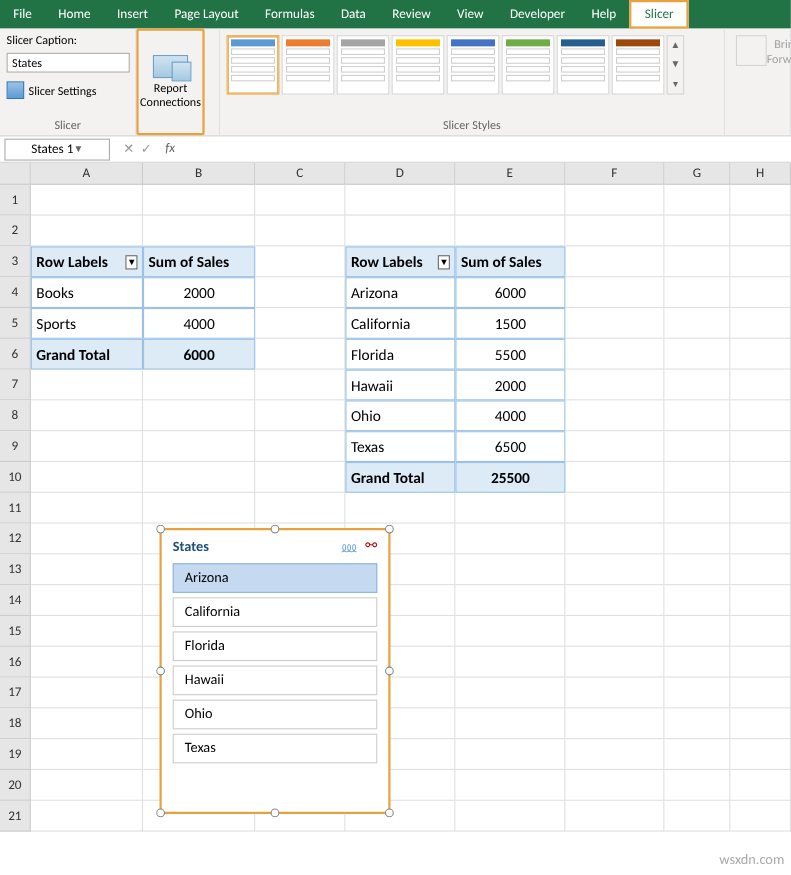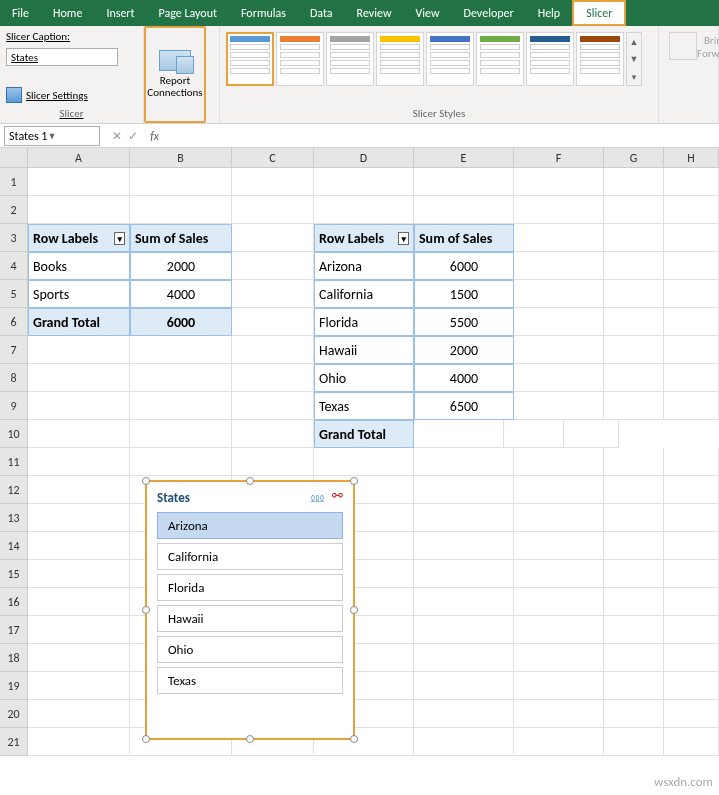--- a/index.html
+++ b/index.html
@@ -10,24 +10,24 @@
 .ribbon-tab { padding: 0 12px; display: flex; align-items: center; color: #fff; font-size: 12px; cursor: pointer; }
 .ribbon-tab.slicer { background: #fff; color: #217346; border: 2px solid #e8a23d; }
 
 
 .ribbon { display: flex; background: #f3f2f1; border-bottom: 1px solid #d4d4d4; height: 98px; }
 .group { border-right: 1px solid #e1e1e1; display: flex; flex-direction: column; padding: 2px 6px 0; }
 .group-body { flex: 1; display: flex; align-items: flex-start; gap: 4px; }
 .group-label { text-align: center; font-size: 11px; color: #666; padding: 1px 0 3px; }
 
 
-.slicer-grp { width: 144px; text-decoration: underline; }
+.slicer-grp { width: 124px; }
 .caption-label { font-size: 11px; margin: 2px 0 1px; }
 .caption-input { width: 112px; height: 18px; border: 1px solid #ababab; padding: 0 4px; font-size: 11px; }
-.slicer-settings { display: flex; align-items: center; gap: 4px; margin-top: 17px; font-size: 11px; }
+.slicer-settings { display: flex; align-items: center; gap: 4px; margin-top: 4px; font-size: 11px; }
 .ss-icon { width: 16px; height: 16px; background: linear-gradient(#9cc2e5, #5b9bd5); border: 1px solid #2e75b6; }
 
 
 .rc-wrap { width: 62px; border: 2px solid #e8a23d; border-radius: 2px; display: flex; flex-direction: column; align-items: center; padding: 22px 2px; }
 .rc-icon { width: 32px; height: 32px; position: relative; background: linear-gradient(#d0e3f1, #a6c9e2); border: 1px solid #6ea0c8; }
 .rc-icon::after { content: ''; position: absolute; right: -4px; bottom: -4px; width: 16px; height: 16px; background: linear-gradient(#d0e3f1, #a6c9e2); border: 1px solid #6ea0c8; }
 .rc-label { font-size: 11px; text-align: center; line-height: 12px; margin-top: 4px; }
 
 
 .styles-grp { flex: 1; }
@@ -40,21 +40,21 @@
 .gal-more div { flex: 1; display: flex; align-items: center; justify-content: center; color: #666; font-size: 9px; }
 
 
 .arrange-grp { width: 60px; }
 .arr-btn { display: flex; flex-direction: row; align-items: center; padding: 4px; color: #a0a0a0; }
 .arr-icon { width: 28px; height: 28px; border: 1px solid #d4d4d4; }
 .arr-label { font-size: 11px; text-align: center; margin-top: 2px; }
 
 
 .formula-row { display: flex; height: 24px; border-bottom: 1px solid #d4d4d4; align-items: center; }
-.name-box { width: 96px; height: 20px; border: 1px solid #ababab; margin: 0 4px; display: flex; align-items: center; padding: 0 4px; justify-content: flex-start; background: #fff; }
+.name-box { width: 96px; height: 20px; border: 1px solid #ababab; margin: 0 4px; display: flex; align-items: center; padding: 0 20px; justify-content: center; background: #fff; }
 .nb-dd { color: #666; font-size: 9px; }
 .fx-btns { display: flex; gap: 6px; padding: 0 8px; color: #999; }
 .fx-label { font-style: italic; color: #666; padding: 0 6px; }
 .fx-input { flex: 1; border: none; height: 20px; }
 
 
 .grid { position: relative; }
 .col-headers { display: flex; height: 20px; position: sticky; top: 0; background: #e6e6e6; }
 .corner { width: 28px; border-right: 1px solid #ccc; border-bottom: 1px solid #ccc; background: #e6e6e6; }
 .col-h { border-right: 1px solid #ccc; border-bottom: 1px solid #ccc; display: flex; align-items: center; justify-content: center; font-size: 12px; color: #333; background: #e6e6e6; }
@@ -339,20 +339,21 @@
         <div class="cell cF"></div>
         <div class="cell cG"></div>
         <div class="cell cH"></div>
       </div>
       <div class="row">
         <div class="row-h">10</div>
         <div class="cell cA"></div>
         <div class="cell cB"></div>
         <div class="cell cC"></div>
         <div class="cell cD pt-total">Grand Total</div>
+        <div class="cell cE pt-total num">25500</div>
         <div class="cell cF"></div>
         <div class="cell cG"></div>
         <div class="cell cH"></div>
       </div>
       <div class="row">
         <div class="row-h">11</div>
         <div class="cell cA"></div>
         <div class="cell cB"></div>
         <div class="cell cC"></div>
         <div class="cell cD"></div>

